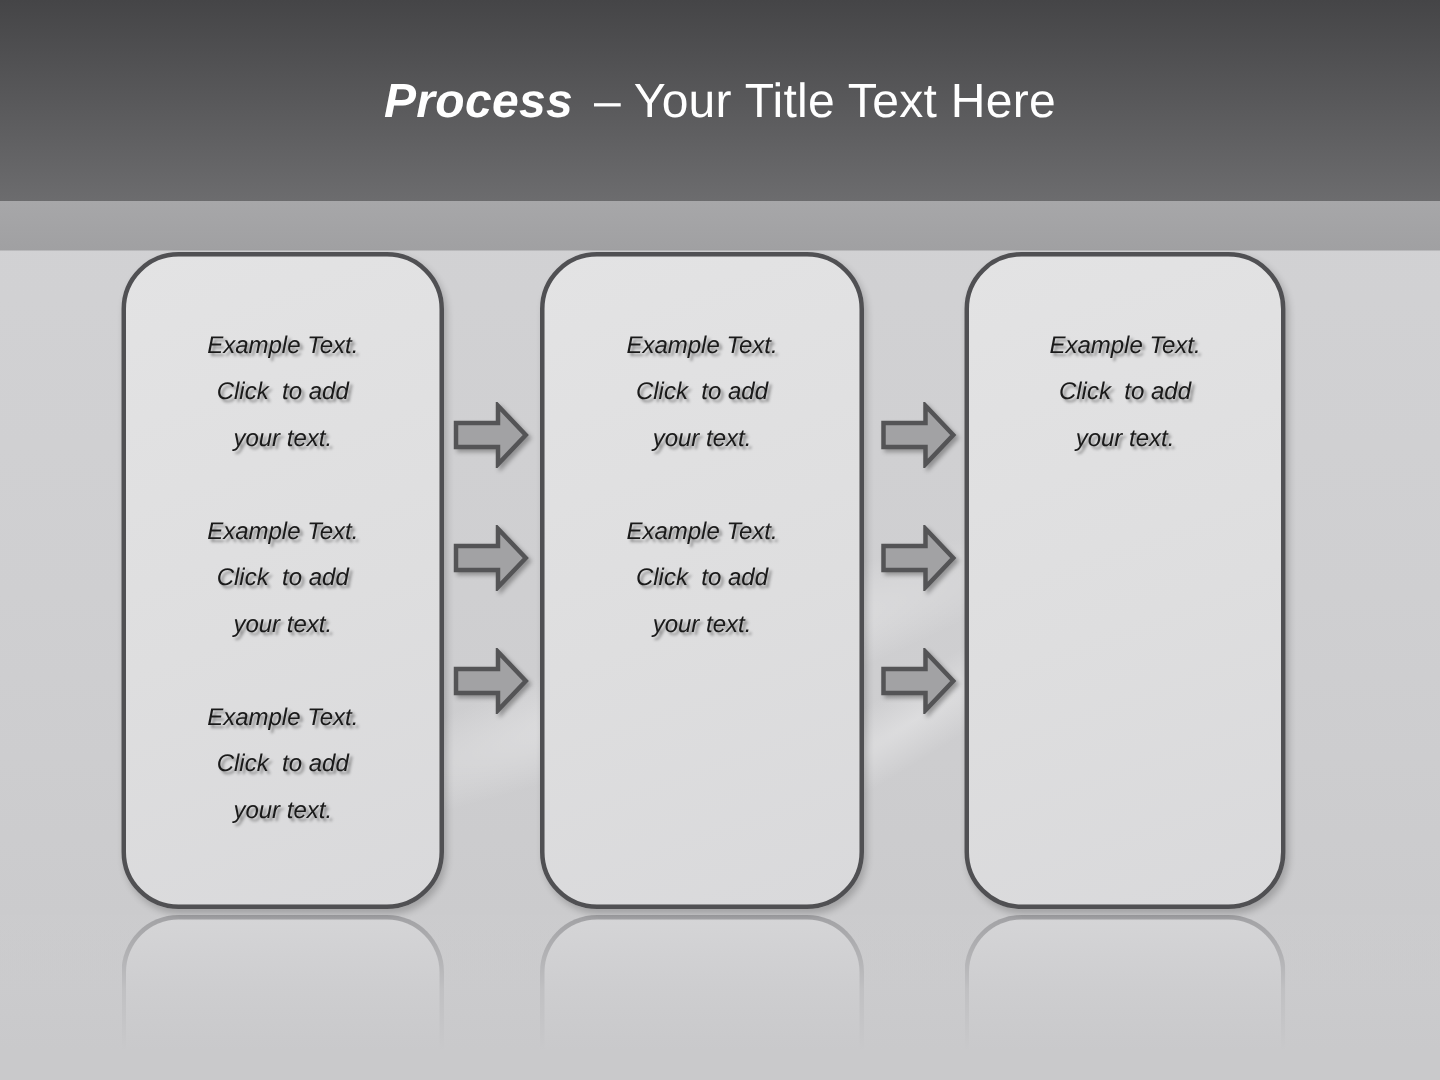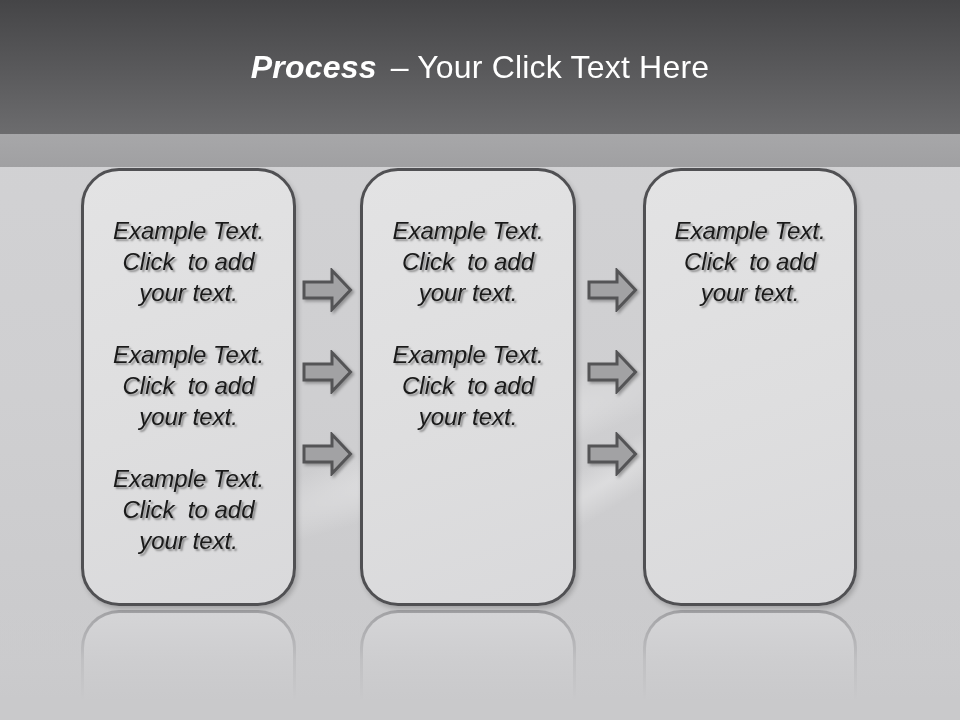--- a/index.html
+++ b/index.html
@@ -67,21 +67,21 @@
     box-shadow: 2px 3px 5px rgba(0,0,0,0.20);
     padding-top: 44px;
   }
   .pbox-1 { left: 81px;  width: 215px; }
   .pbox-2 { left: 360px; width: 216px; }
   .pbox-3 { left: 643px; width: 214px; }
 
   .para {
     margin: 0 0 31px 0;
     font-style: italic;
-    font-size: 24px;
+    font-size: 16px;
     line-height: 31px;
     text-align: center;
     white-space: pre-wrap;
     color: var(--text_color, #1a1a1a);
     text-shadow: 2px 2px 2px rgba(0,0,0,0.38);
   }
 
   
   .arrow {
     position: absolute; width: 51px; height: 44px;
@@ -121,21 +121,21 @@
       #c9c9cb 82%);
   }
 </style>
 </head>
 <body>
 
 <div class="slide">
 
   <div class="header">
     <div class="title">
-      <span class="bold">Process</span><span class="rest">– Your Click Text Here</span>
+      <span class="bold">Process</span><span class="rest">– Your Title Text Here</span>
     </div>
   </div>
 
   <div class="band"></div>
 
   <div class="swoosh swoosh-a"></div>
   <div class="swoosh swoosh-b"></div>
 
   <div class="reflection refl-1"></div>
   <div class="reflection refl-2"></div>

